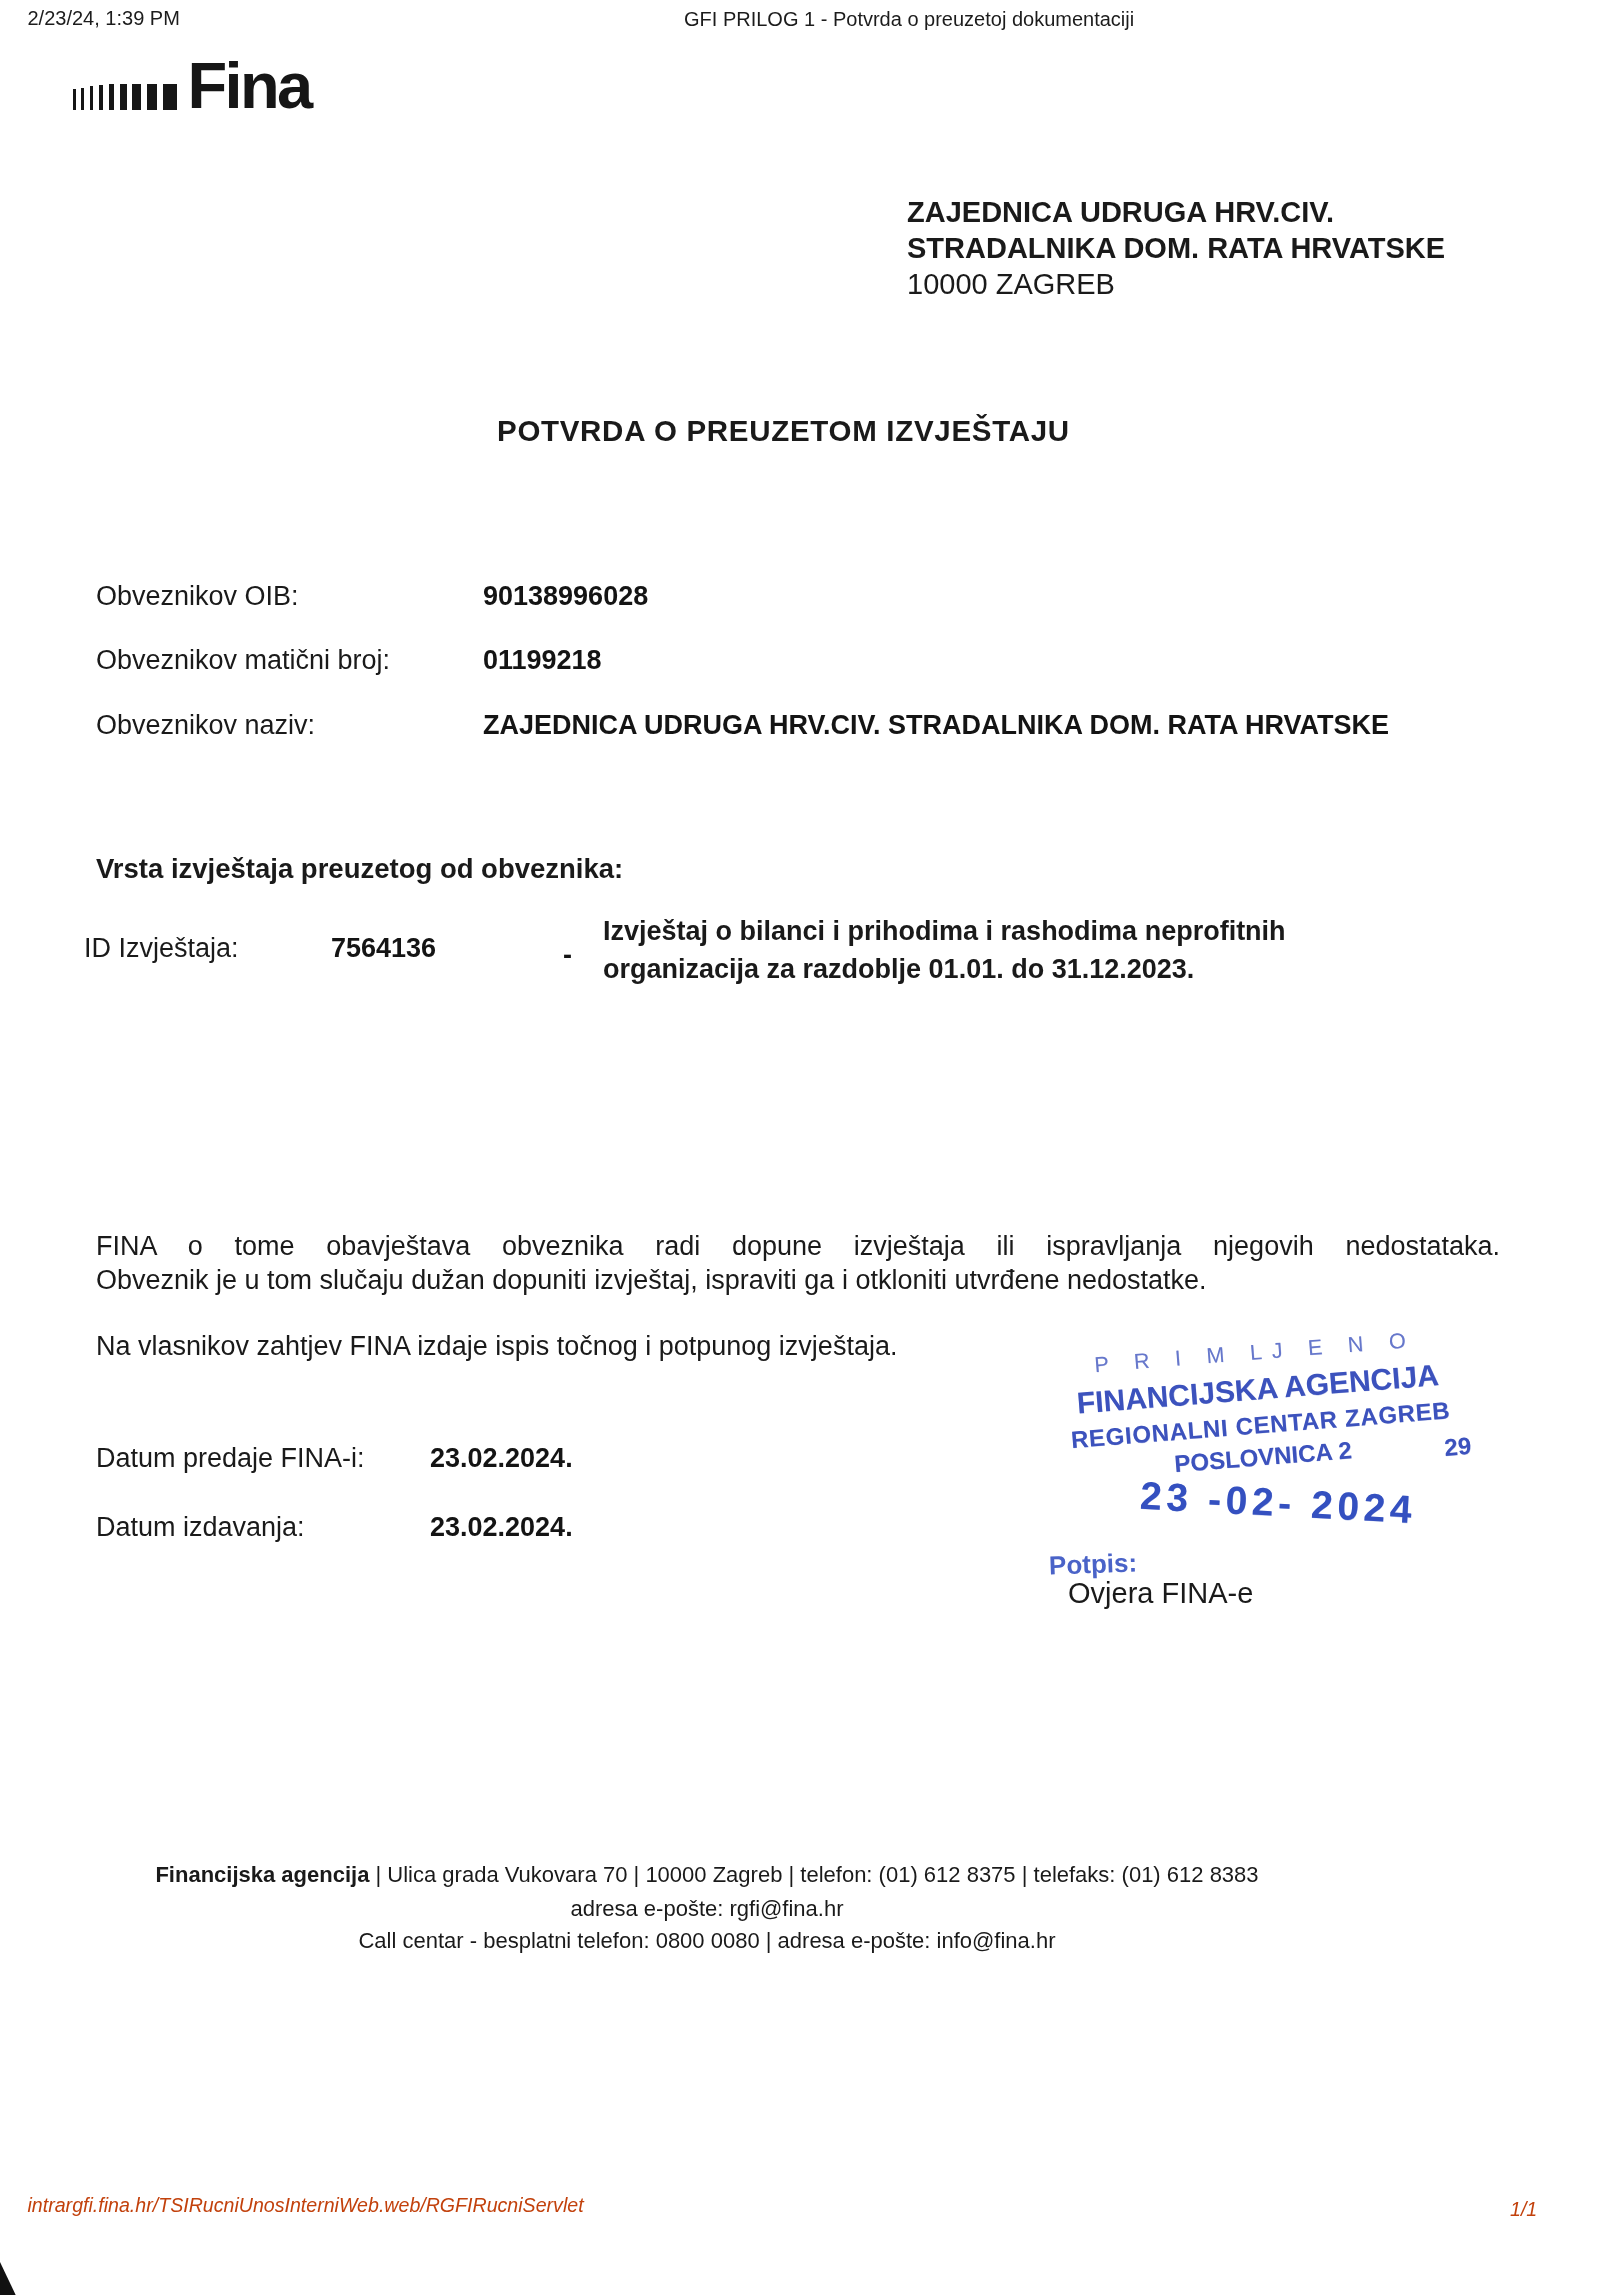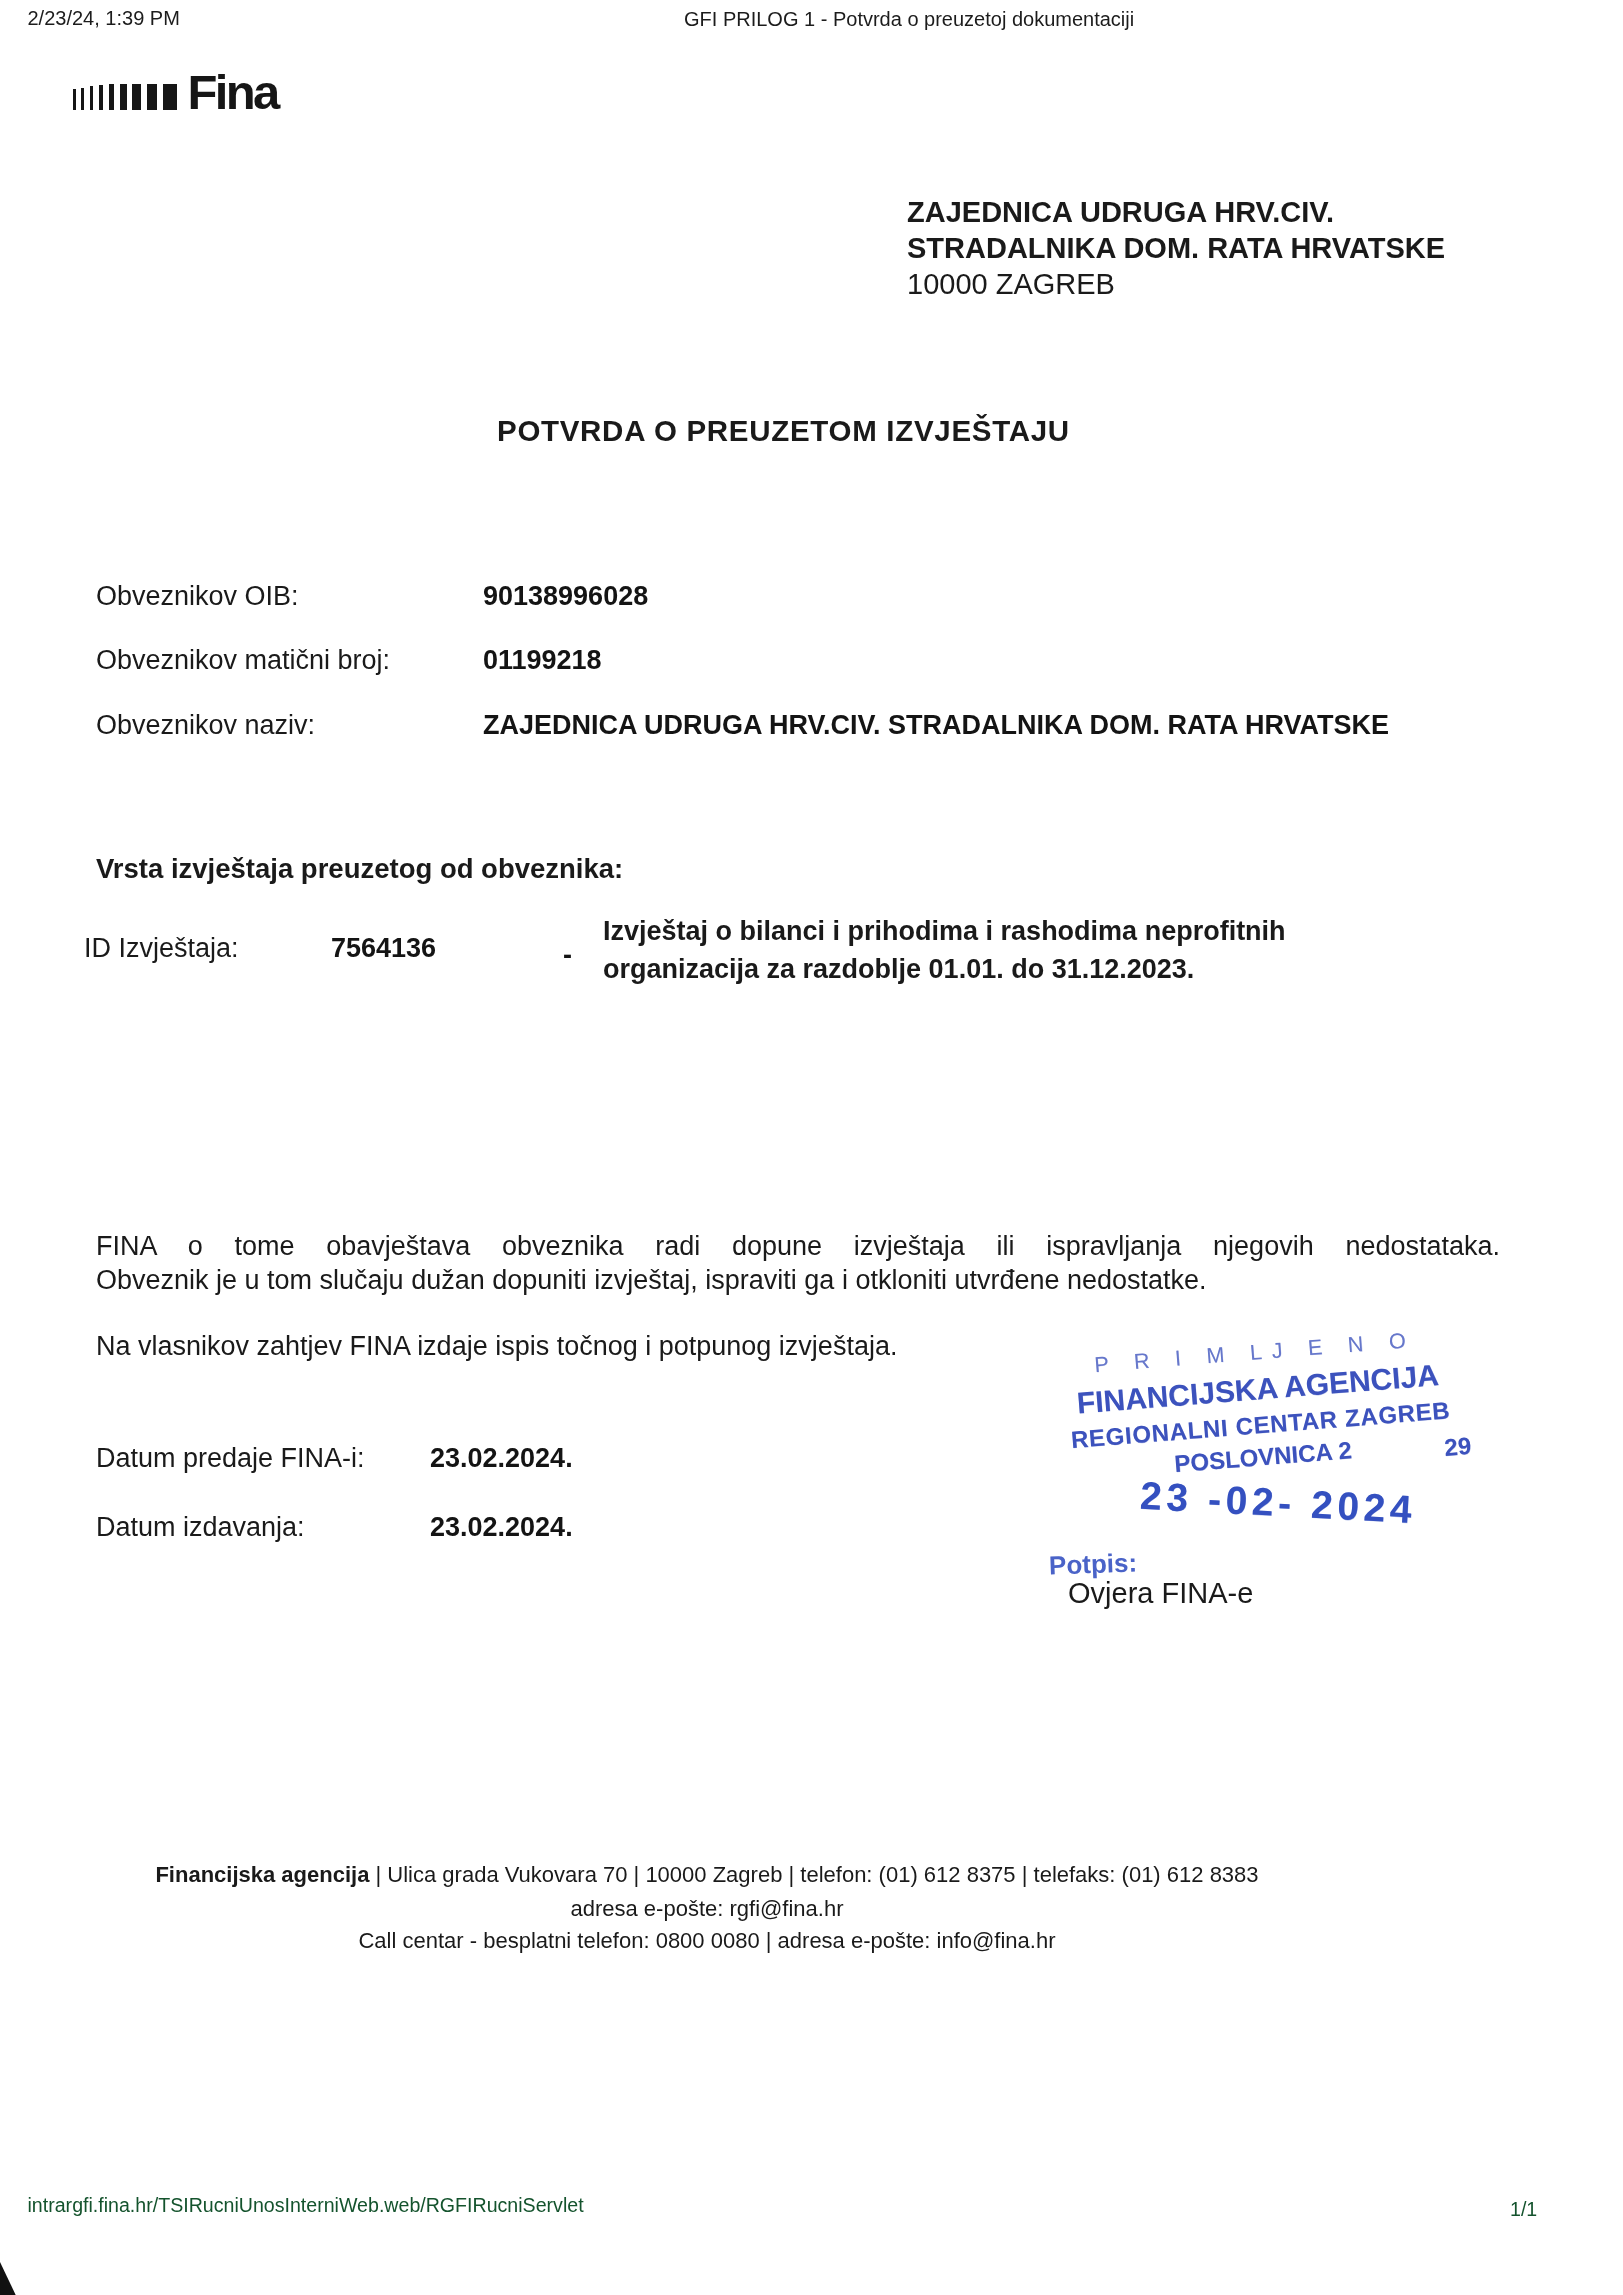--- a/index.html
+++ b/index.html
@@ -9,27 +9,27 @@
     width:1623px;height:2295px;
     background:#ffffff;
     font-family:"Liberation Sans","DejaVu Sans",sans-serif;
     color:#1a1a1a;
     overflow:hidden;
   }
   .abs{position:absolute;}
 
   
   .ph{font-size:20px;color:#1c1c1c;white-space:nowrap;}
-  .pf{font-size:19.6px;color:#14532d;white-space:nowrap;}
+  .pf{font-size:19.6px;color:#c2410c;white-space:nowrap;font-style:italic;}
 
   
   .logo{left:73px;top:51px;height:59px;display:flex;align-items:flex-end;gap:10.5px;}
   .logo-bars{display:flex;align-items:flex-end;gap:5.9px;height:100%;}
   .logo-bars i{display:block;background:#161616;}
-  .logo-text{font-size:49px;font-weight:700;letter-spacing:-2.6px;line-height:0.72;color:#161616;}
+  .logo-text{font-size:65px;font-weight:700;letter-spacing:-2.6px;line-height:0.72;color:#161616;}
 
   
   .recipient{left:907px;top:194px;font-size:29px;line-height:36px;white-space:nowrap;}
   .recipient .b{font-weight:700;}
 
   .doc-title{left:497px;top:414px;font-size:29.5px;font-weight:700;letter-spacing:0.7px;white-space:nowrap;text-align:right;}
 
   .lbl{font-size:27px;white-space:nowrap;}
   .val{font-size:27px;font-weight:700;white-space:nowrap;color:#141414;}
 

